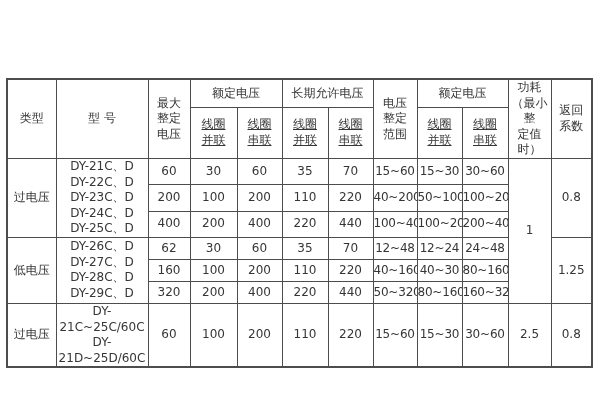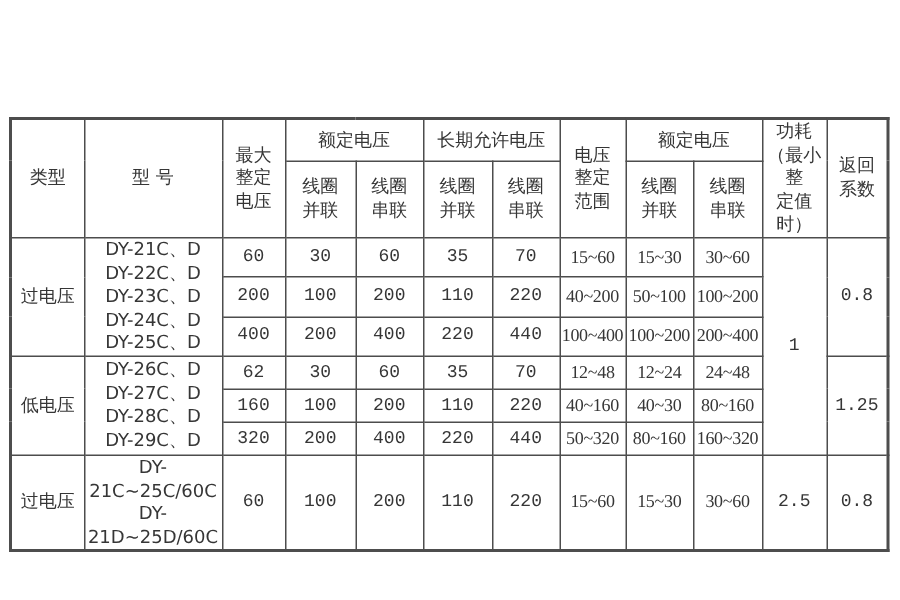--- a/index.html
+++ b/index.html
@@ -30,29 +30,29 @@
     vertical-align: middle;
     font-weight: normal;
     white-space: pre-line;
     padding: 0;
     font-size: 12px;
     line-height: 1.3;
     color: #363636;
     overflow: hidden;
   }
   tr.hdr-top { height: 22px; }
-  tr.hdr-sub { height: 40px; }
+  tr.hdr-sub { height: 40px; text-decoration: underline; }
   tr.data-row { height: 22px; }
   tr.data-row-tall { height: 43px; }
   td.cell-models {
     font-size: 11px;
     line-height: 1.18;
   }
-  td.cell-value { font-size: 11.5px; font-family: Liberation Mono, monospace; }
-  td.cell-range { font-size: 11px; letter-spacing: -0.2px; font-family: Liberation Serif, serif; }
+  td.cell-value { font-size: 11.5px; }
+  td.cell-range { font-size: 11px; letter-spacing: -0.2px; }
 </style>
 </head>
 <body>
 
 <table class="spec-table">
   <colgroup>
     <col style="width:49px">
       <col style="width:92px">
       <col style="width:42px">
     <col style="width:47px">

